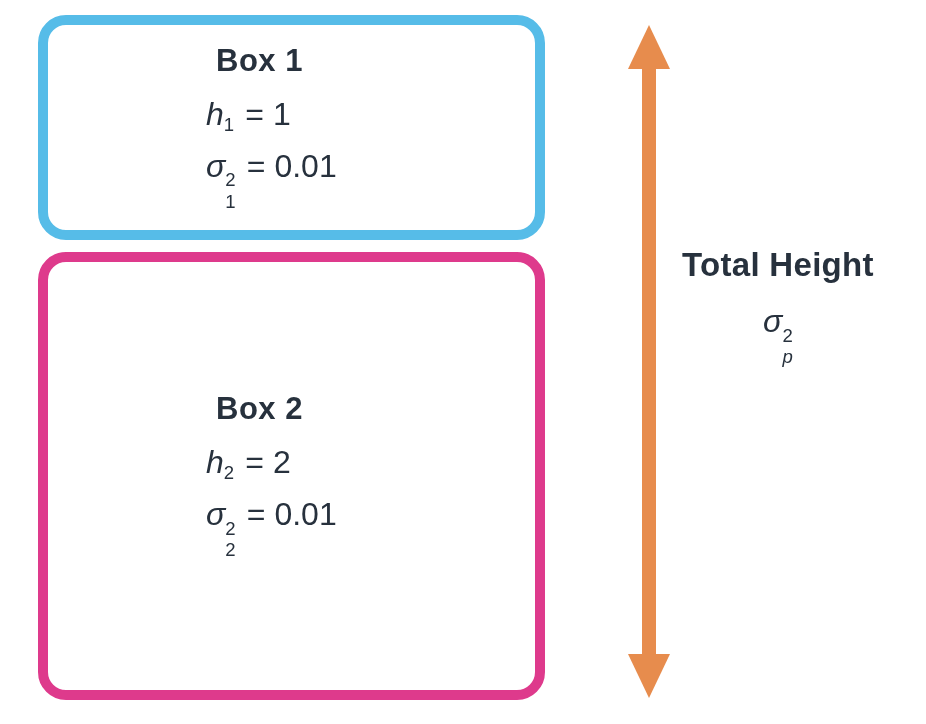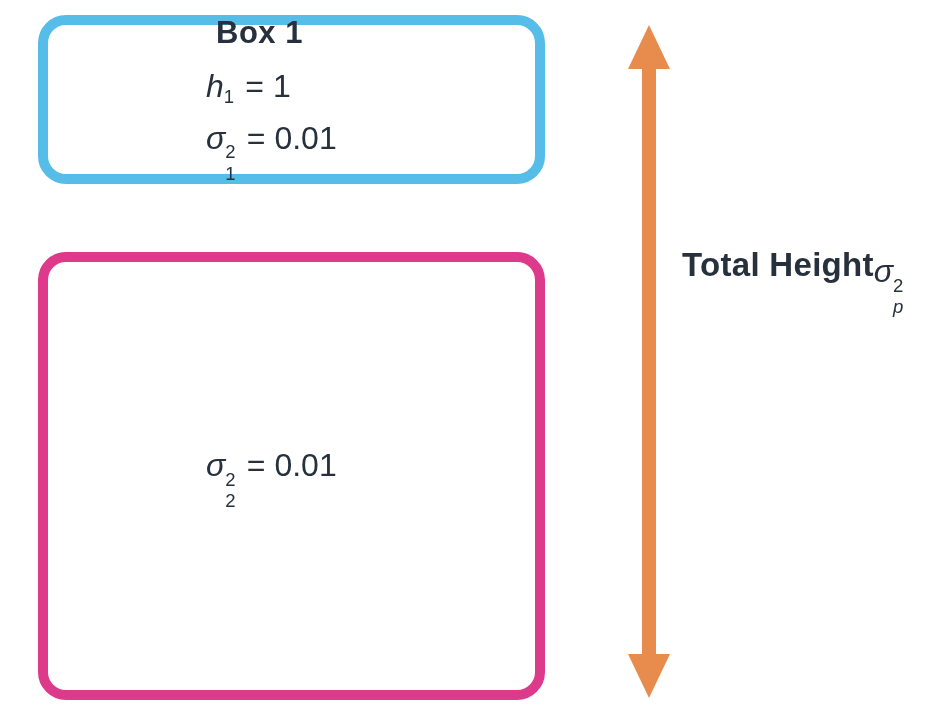--- a/index.html
+++ b/index.html
@@ -15,21 +15,21 @@
   .box {
     position: absolute;
     left: 38px;
     width: 507px;
     border: 10px solid;
     border-radius: 28px;
     background: #ffffff;
     display: flex;
     align-items: center;
   }
-  .box1 { top: 15px;  height: 169px; }
+  .box1 { top: 15px;  height: 225px; }
   .box2 { top: 252px; height: 448px; }
   .box-content {
     padding-left: 158px;
     display: flex;
     flex-direction: column;
   }
   .box-title {
     font-size: 31px;
     font-weight: 700;
     letter-spacing: 0.5px;
@@ -59,21 +59,22 @@
     line-height: 1.15;
     vertical-align: -0.52em;
     font-style: normal;
   }
   
   .total-label {
     position: absolute;
     left: 682px;
     top: 246px;
     display: flex;
-    flex-direction: row;
+    flex-direction: column;
+    align-items: center;
   }
   .total-title {
     font-size: 33px;
     font-weight: 700;
     letter-spacing: 0.3px;
     margin-bottom: 12px;
   }
   
   .arrow {
     position: absolute;
@@ -111,20 +112,22 @@
       <div class="eq"><span class="var">h</span><sub class="sub">1</sub><span class="rhs">= 1</span></div>
       <div class="eq"><span class="var">σ</span><span class="supsub">
             <span class="sup">2</span>
             <span class="sub">1</span>
           </span><span class="rhs">= 0.01</span></div>
     </div>
   </div>
 
   <div class="box box2" style="border-color: rgb(222, 58, 140);">
     <div class="box-content">
+      <div class="box-title">Box 2</div>
+      <div class="eq"><span class="var">h</span><sub class="sub">2</sub><span class="rhs">= 2</span></div>
       <div class="eq"><span class="var">σ</span><span class="supsub">
             <span class="sup">2</span>
             <span class="sub">2</span>
           </span><span class="rhs">= 0.01</span></div>
     </div>
   </div>
 
   <div class="arrow">
     <div class="arrow-head up" style="border-bottom-color: rgb(231, 140, 77);"></div>
     <div class="arrow-shaft" style="background-color: rgb(231, 140, 77);"></div>

